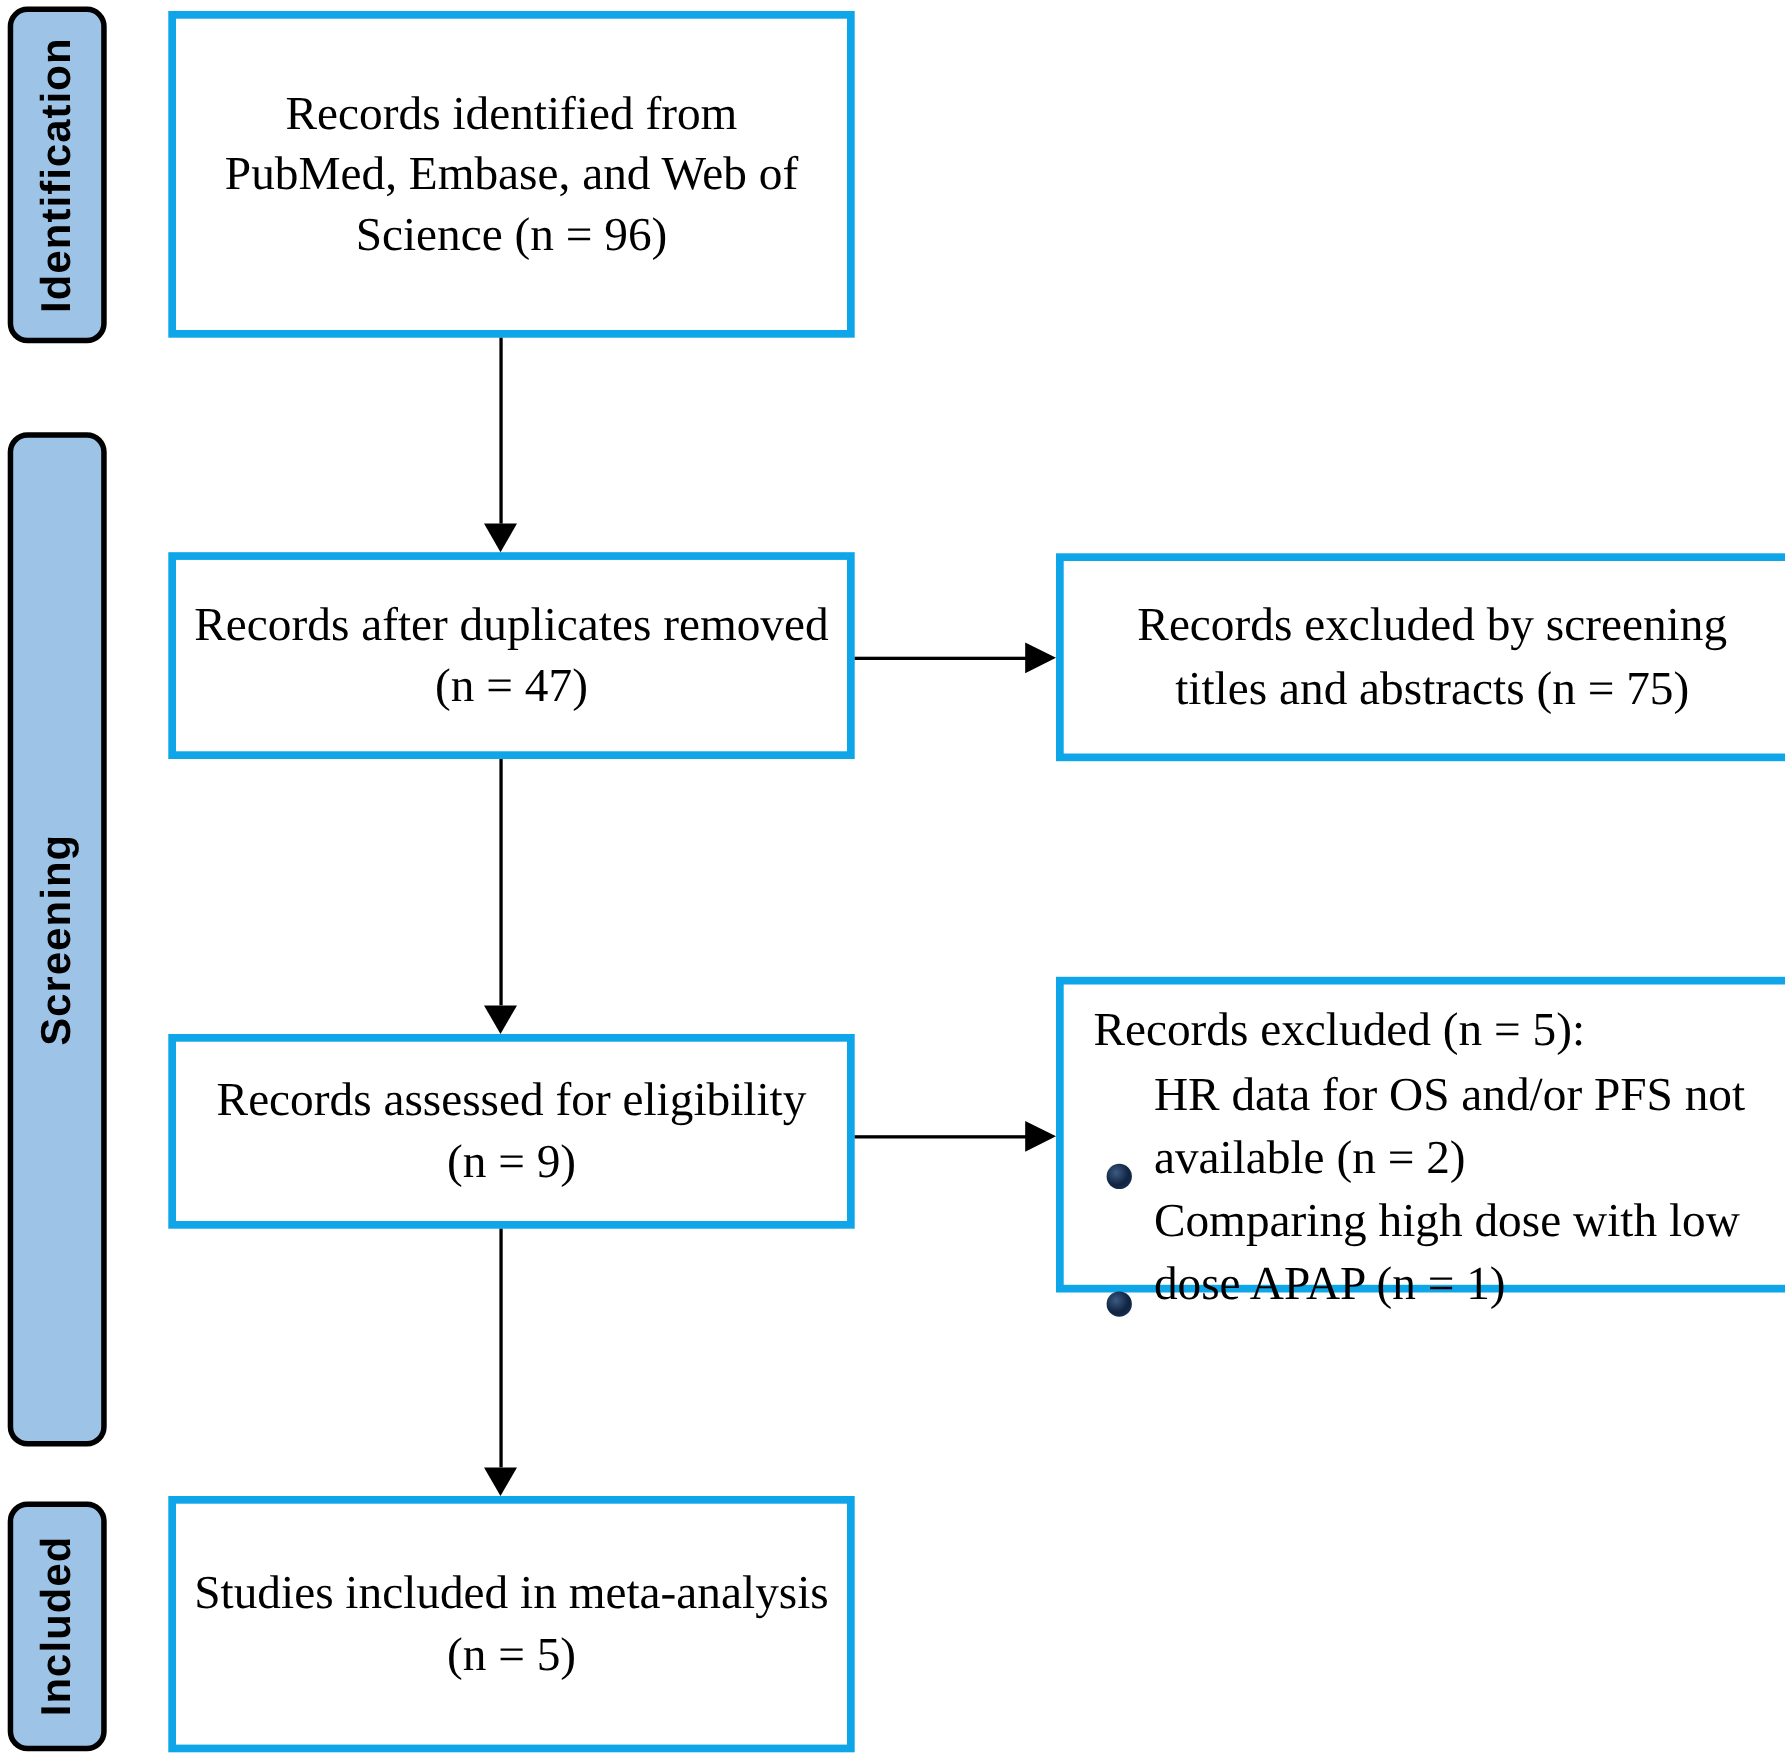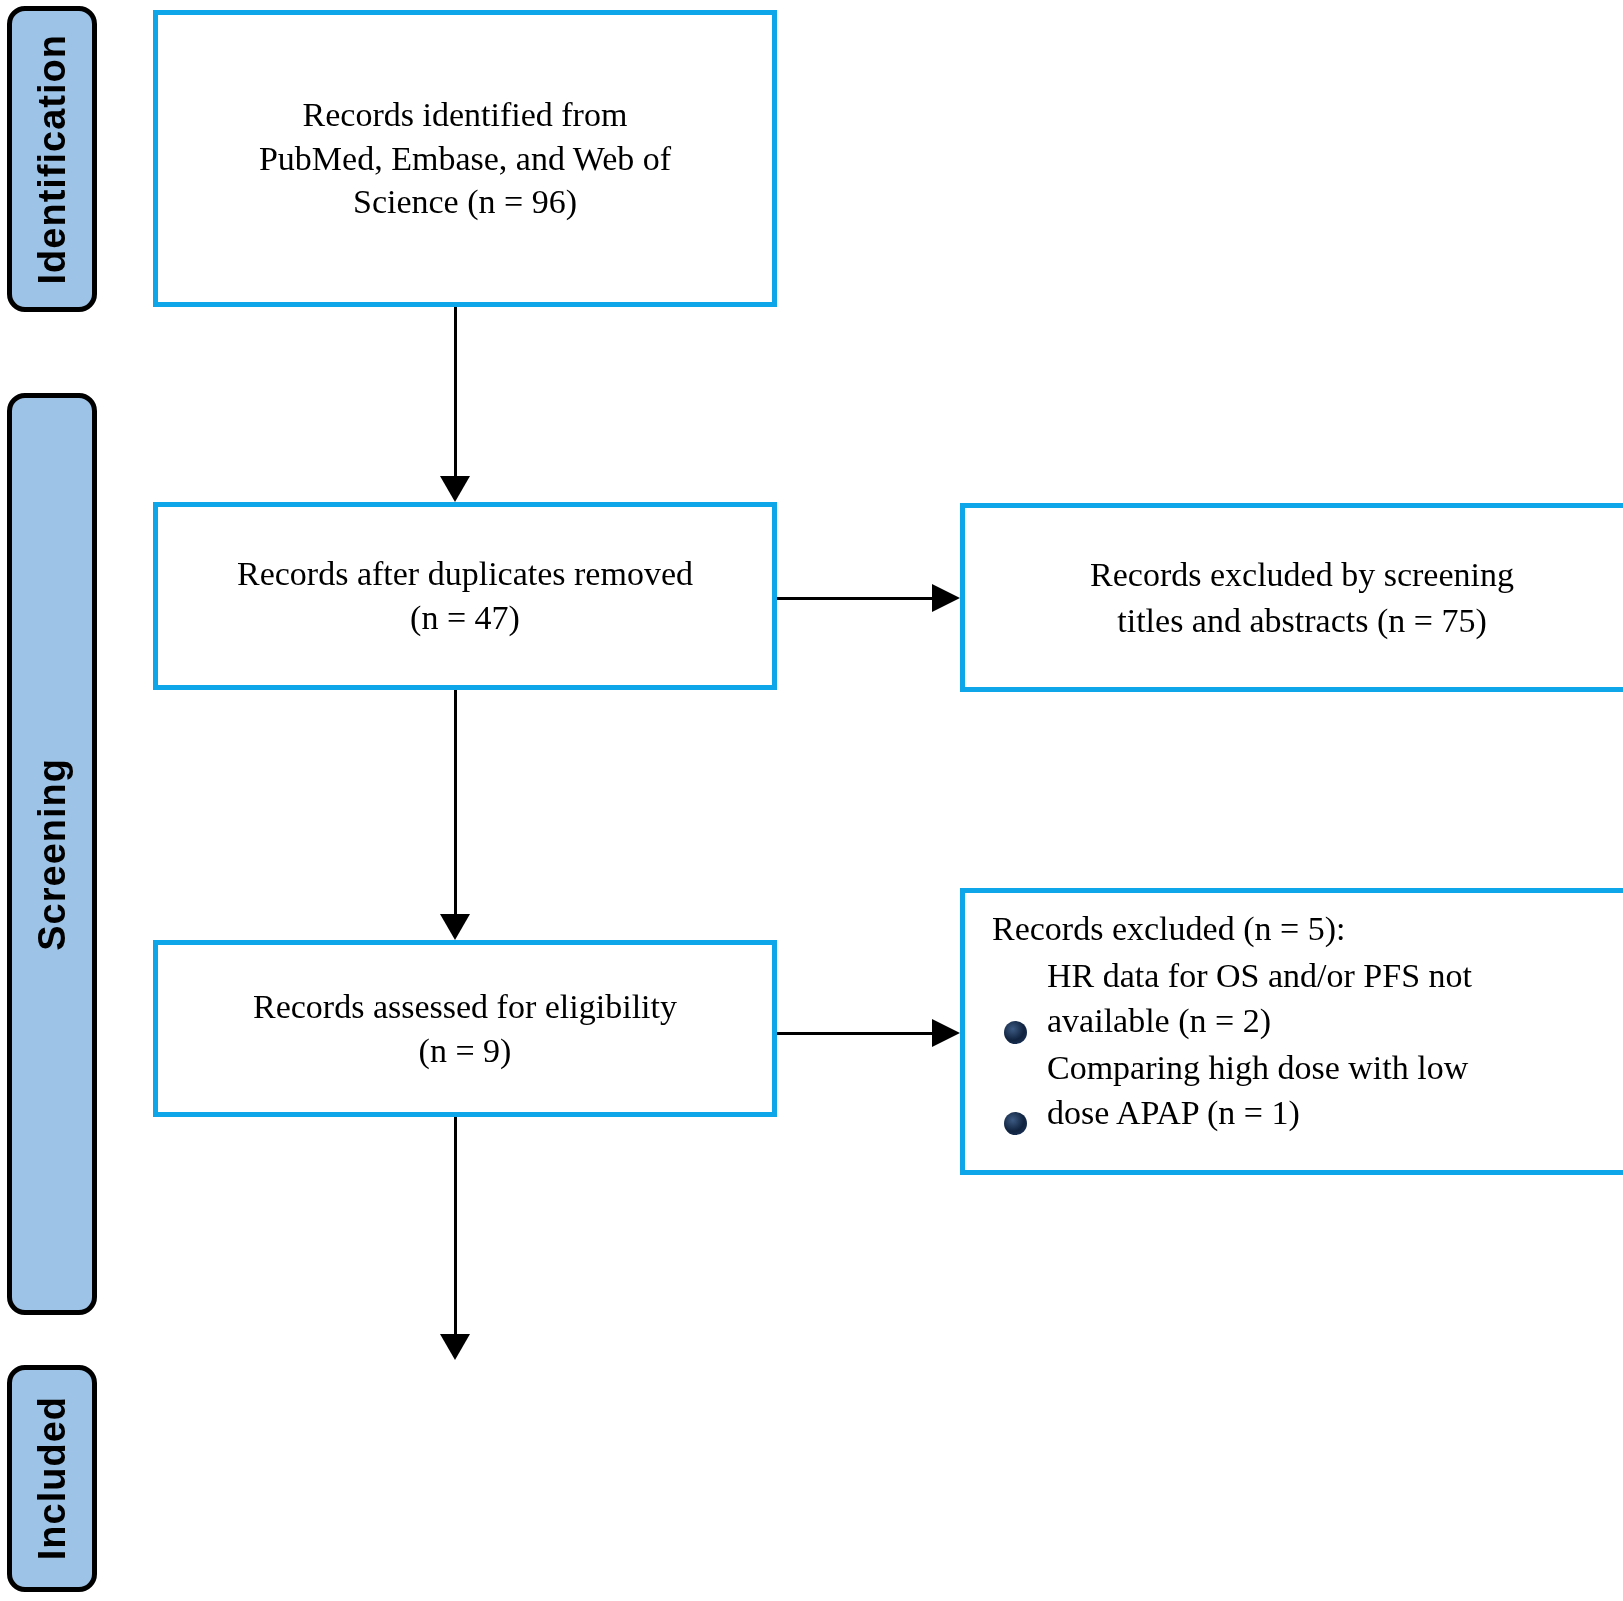--- a/index.html
+++ b/index.html
@@ -42,26 +42,26 @@
   }
   #stage-identification { top: 6px;    height: 306px; }
   #stage-screening      { top: 393px;  height: 922px; }
   #stage-included       { top: 1365px; height: 227px; }
 
   
   .flow-box {
     position: absolute;
     box-sizing: border-box;
     background: #ffffff;
-    border: 5px solid #0ea5e9;
+    border: 7px solid #0ea5e9;
     display: flex;
     align-items: center;
     justify-content: center;
     text-align: center;
-    font-size: 34px;
+    font-size: 43px;
     line-height: 1.28;
   }
   .pre-line { white-space: pre-line; }
 
   .left-col  { left: 153px; width: 624px; }
   .right-col { left: 960px; width: 684px; }
 
   #box-identified            { top: 10px;   height: 297px; }
   #box-dedup                 { top: 502px;  height: 188px; }
   #box-assessed              { top: 940px;  height: 177px; }
@@ -158,20 +158,24 @@
   <div class="flow-box left-col" id="box-dedup">
     <span class="pre-line">Records after duplicates removed
 (n = 47)</span>
   </div>
 
   <div class="flow-box left-col" id="box-assessed">
     <span class="pre-line">Records assessed for eligibility
 (n = 9)</span>
   </div>
 
+  <div class="flow-box left-col" id="box-included">
+    <span class="pre-line">Studies included in meta-analysis
+(n = 5)</span>
+  </div>
 
   <div class="flow-box right-col" id="box-excluded-screening">
     <span class="pre-line">Records excluded by screening
 titles and abstracts (n = 75)</span>
   </div>
 
   <div class="flow-box right-col" id="box-excluded-eligibility">
     <div>Records excluded (n = 5):</div>
     <div class="bullet-item">
       <span class="bullet-marker"></span>

